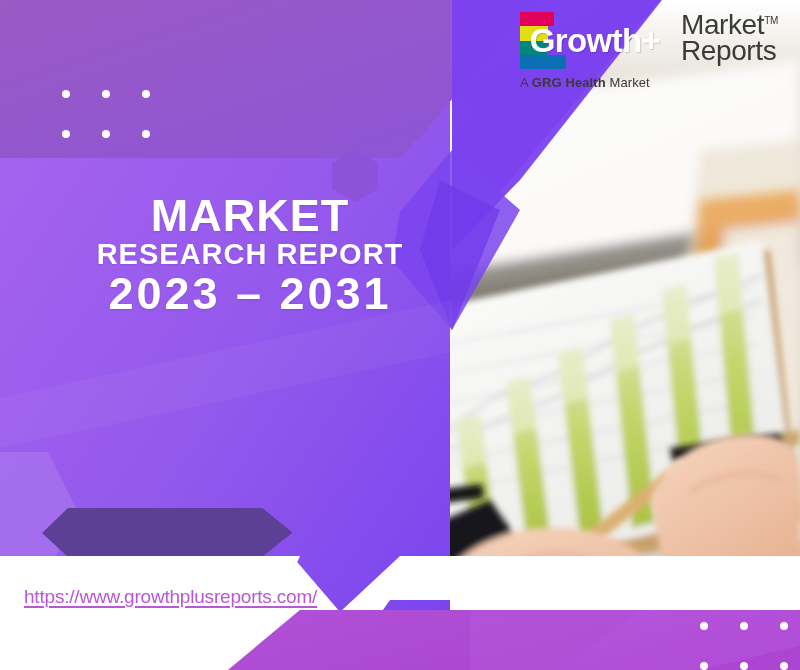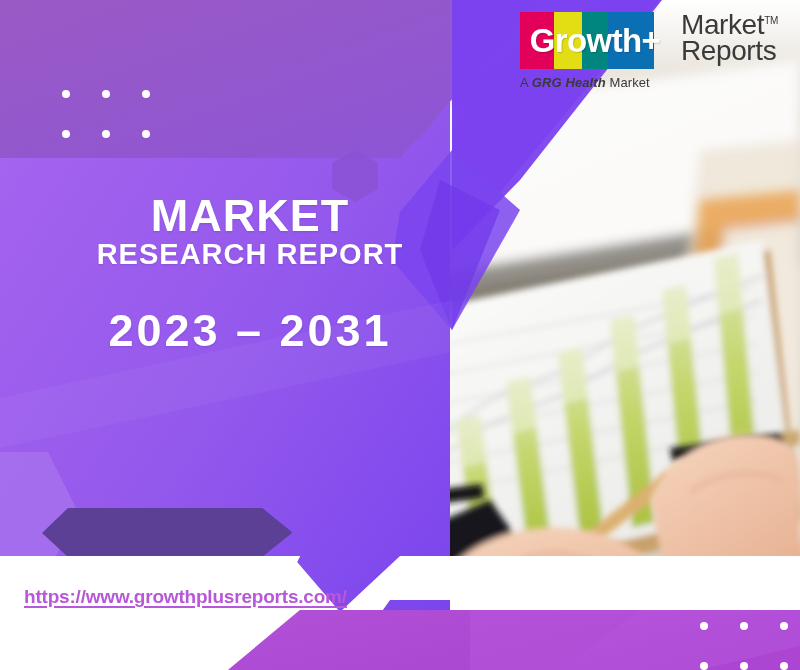--- a/index.html
+++ b/index.html
@@ -68,53 +68,54 @@
     line-height: 1.05;
   }
   .title-line {
     font-size: 45px;
     text-align: center;
     white-space: nowrap;
     text-shadow: 0 1px 2px rgba(60,20,110,0.18);
   }
   #title-line-1 { font-size: 45px; }
   #title-line-2 { font-size: 29px; }
-  #title-line-3 { font-size: 45px; letter-spacing: 3px; margin-top: 37px; }
+  #title-line-3 { font-size: 45px; letter-spacing: 3px; }
 
   
   .url-link {
     position: absolute;
     left: 24px;
     top: 586px;
     font-size: 19px;
     color: #b857d8;
     text-decoration: underline;
     text-decoration-thickness: 2px;
     text-underline-offset: 3px;
-    font-weight: 700;
+    font-weight: 400;
     letter-spacing: -0.2px;
     cursor: pointer;
   }
 
   
   .logo {
     position: absolute;
     left: 520px;
     top: 12px;
     width: 268px;
   }
   .logo-main {
     display: flex;
     align-items: flex-start;
   }
   .logo-bands {
     position: relative;
     width: 134px;
     height: 57px;
     display: flex;
+    flex-direction: column;
   }
   .logo-bands .band { height: 100%; }
   .logo-wordmark {
     position: absolute;
     left: 0; top: 0;
     width: 150px;
     height: 57px;
     display: flex;
     align-items: center;
     justify-content: center;
@@ -139,21 +140,21 @@
     font-size: 10px;
     vertical-align: super;
   }
   .logo-tagline {
     margin-top: 6px;
     font-size: 13px;
     color: #3a3a3a;
     letter-spacing: 0.1px;
     white-space: nowrap;
   }
-  .logo-tagline b { font-weight: bold; font-style: italic; }
+  .logo-tagline b { font-weight: bold; }
 </style>
 </head>
 <body>
 
 <div id="cover">
 
   <div class="photo-wrap">
     <svg width="430" height="600" viewBox="0 0 430 600" xmlns="http://www.w3.org/2000/svg">
       <defs>
         <linearGradient id="photoFadeTop" x1="0" y1="0" x2="0" y2="1">

